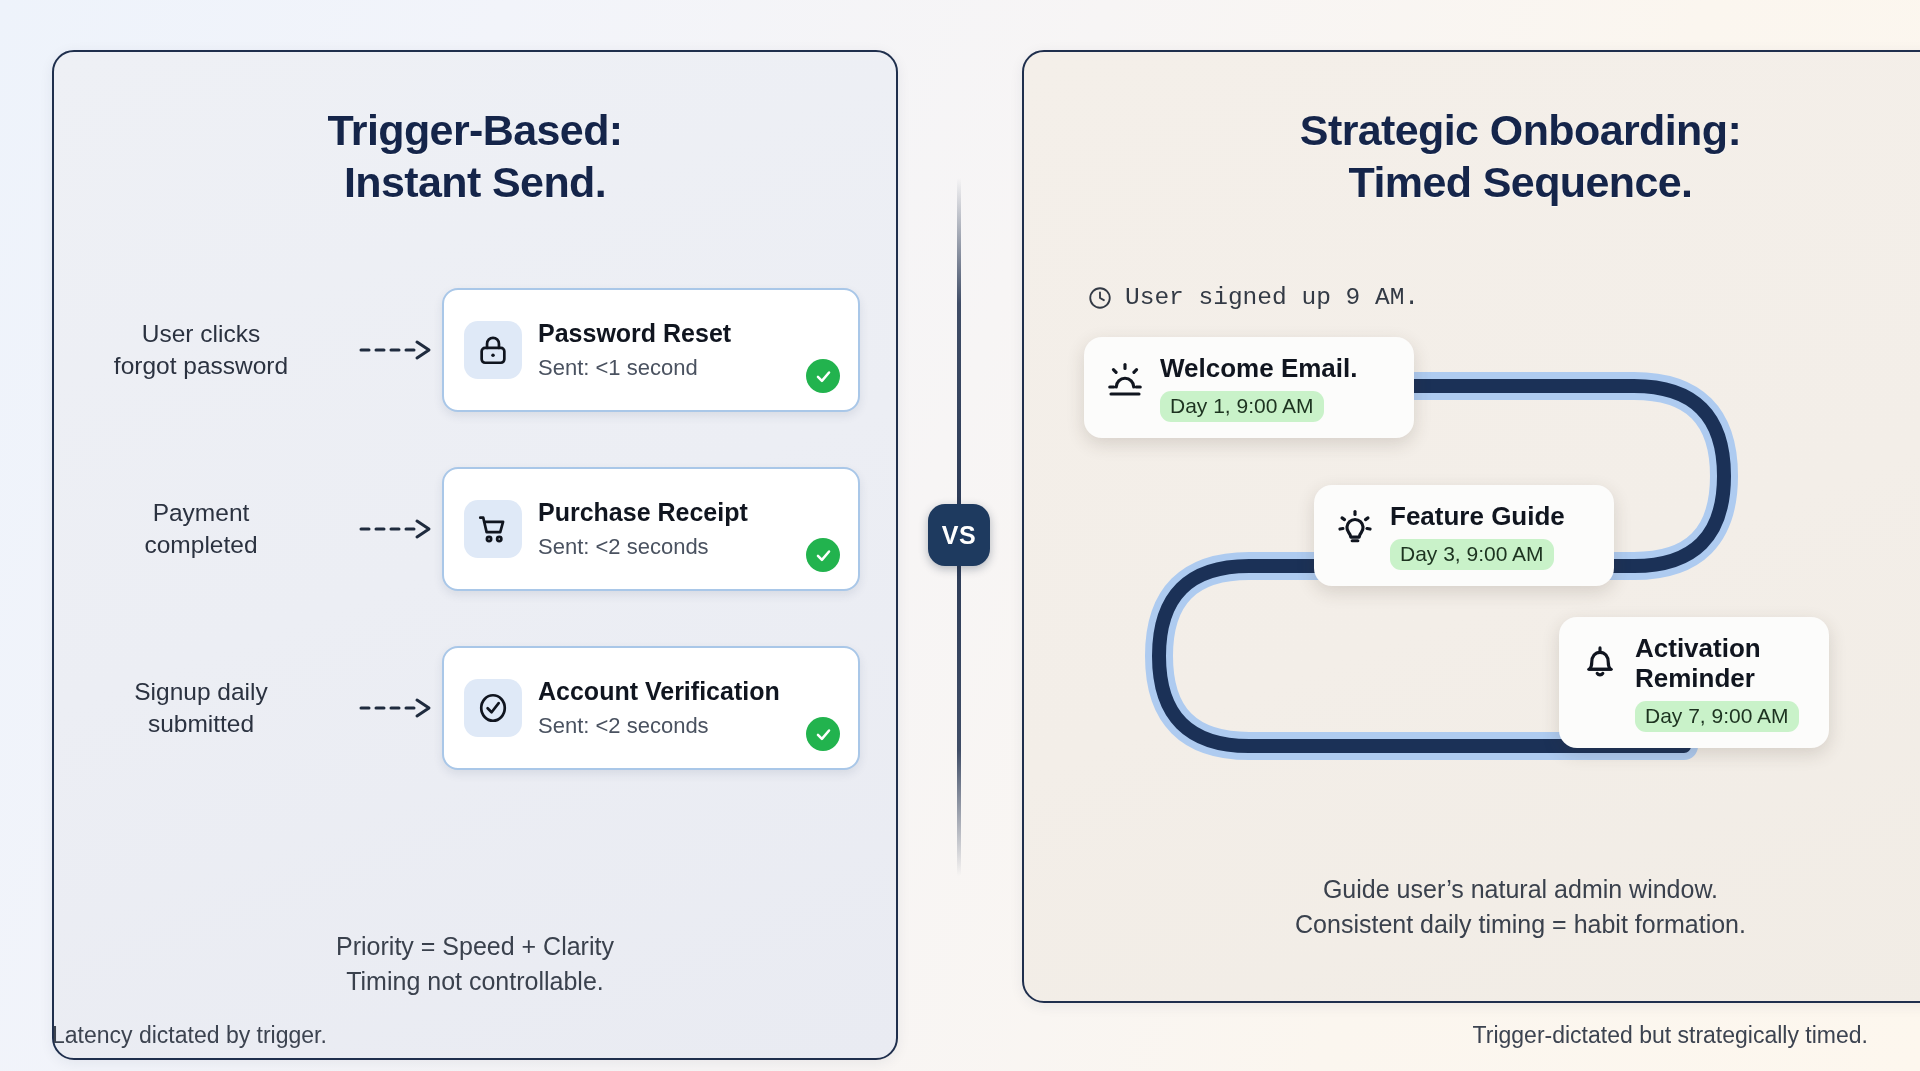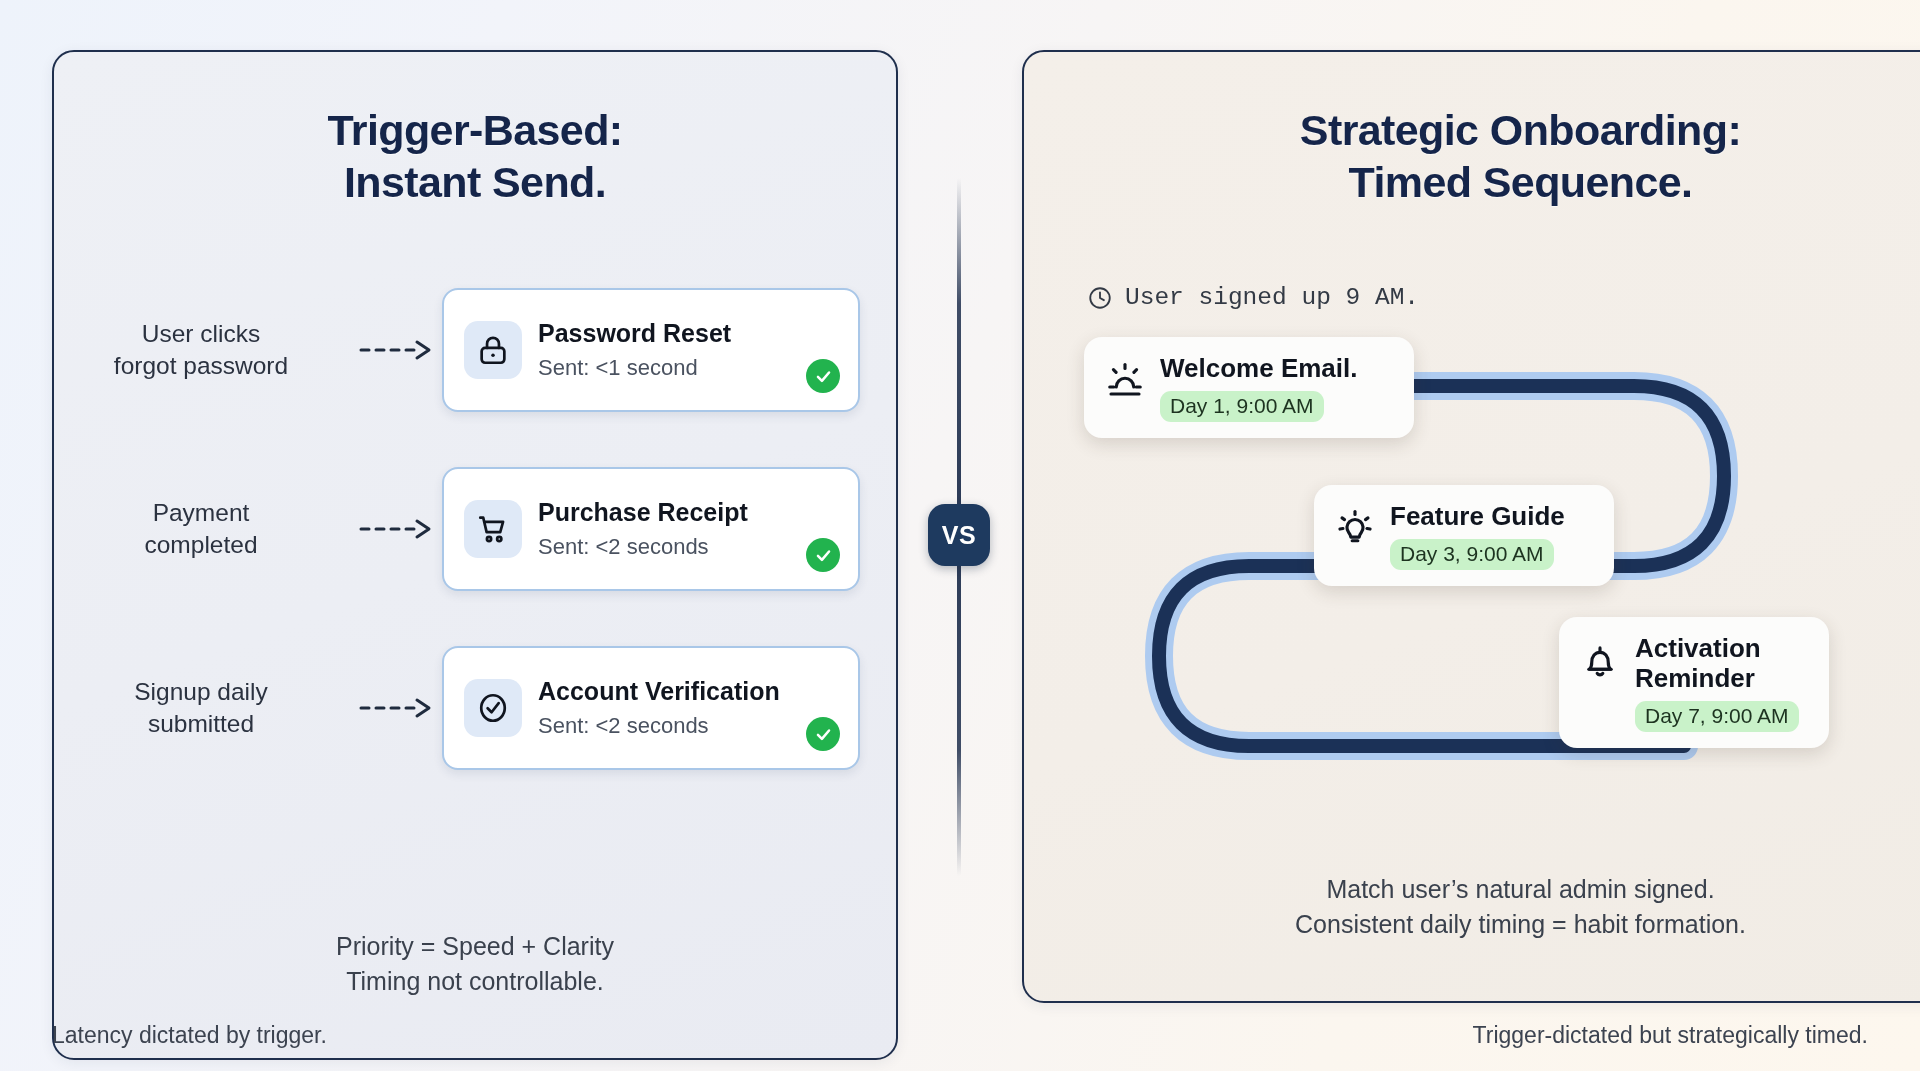--- a/index.html
+++ b/index.html
@@ -462,21 +462,21 @@
       <div>
         <div class="seq-title">
           <span>Activation</span><br>
           <span>Reminder</span>
         </div>
         <span class="day-badge">Day 7, 9:00 AM</span>
       </div>
     </div>
 
     <div class="footnote">
-      <span>Match user’s natural admin signed.</span><br>
+      <span>Guide user’s natural admin window.</span><br>
       <span>Consistent daily timing = habit formation.</span>
     </div>
   </section>
 
   <div class="divider"></div>
   <div class="vs-badge">VS</div>
 
   <div class="caption caption-left">Latency dictated by trigger.</div>
   <div class="caption caption-right">Trigger-dictated but strategically timed.</div>
 

